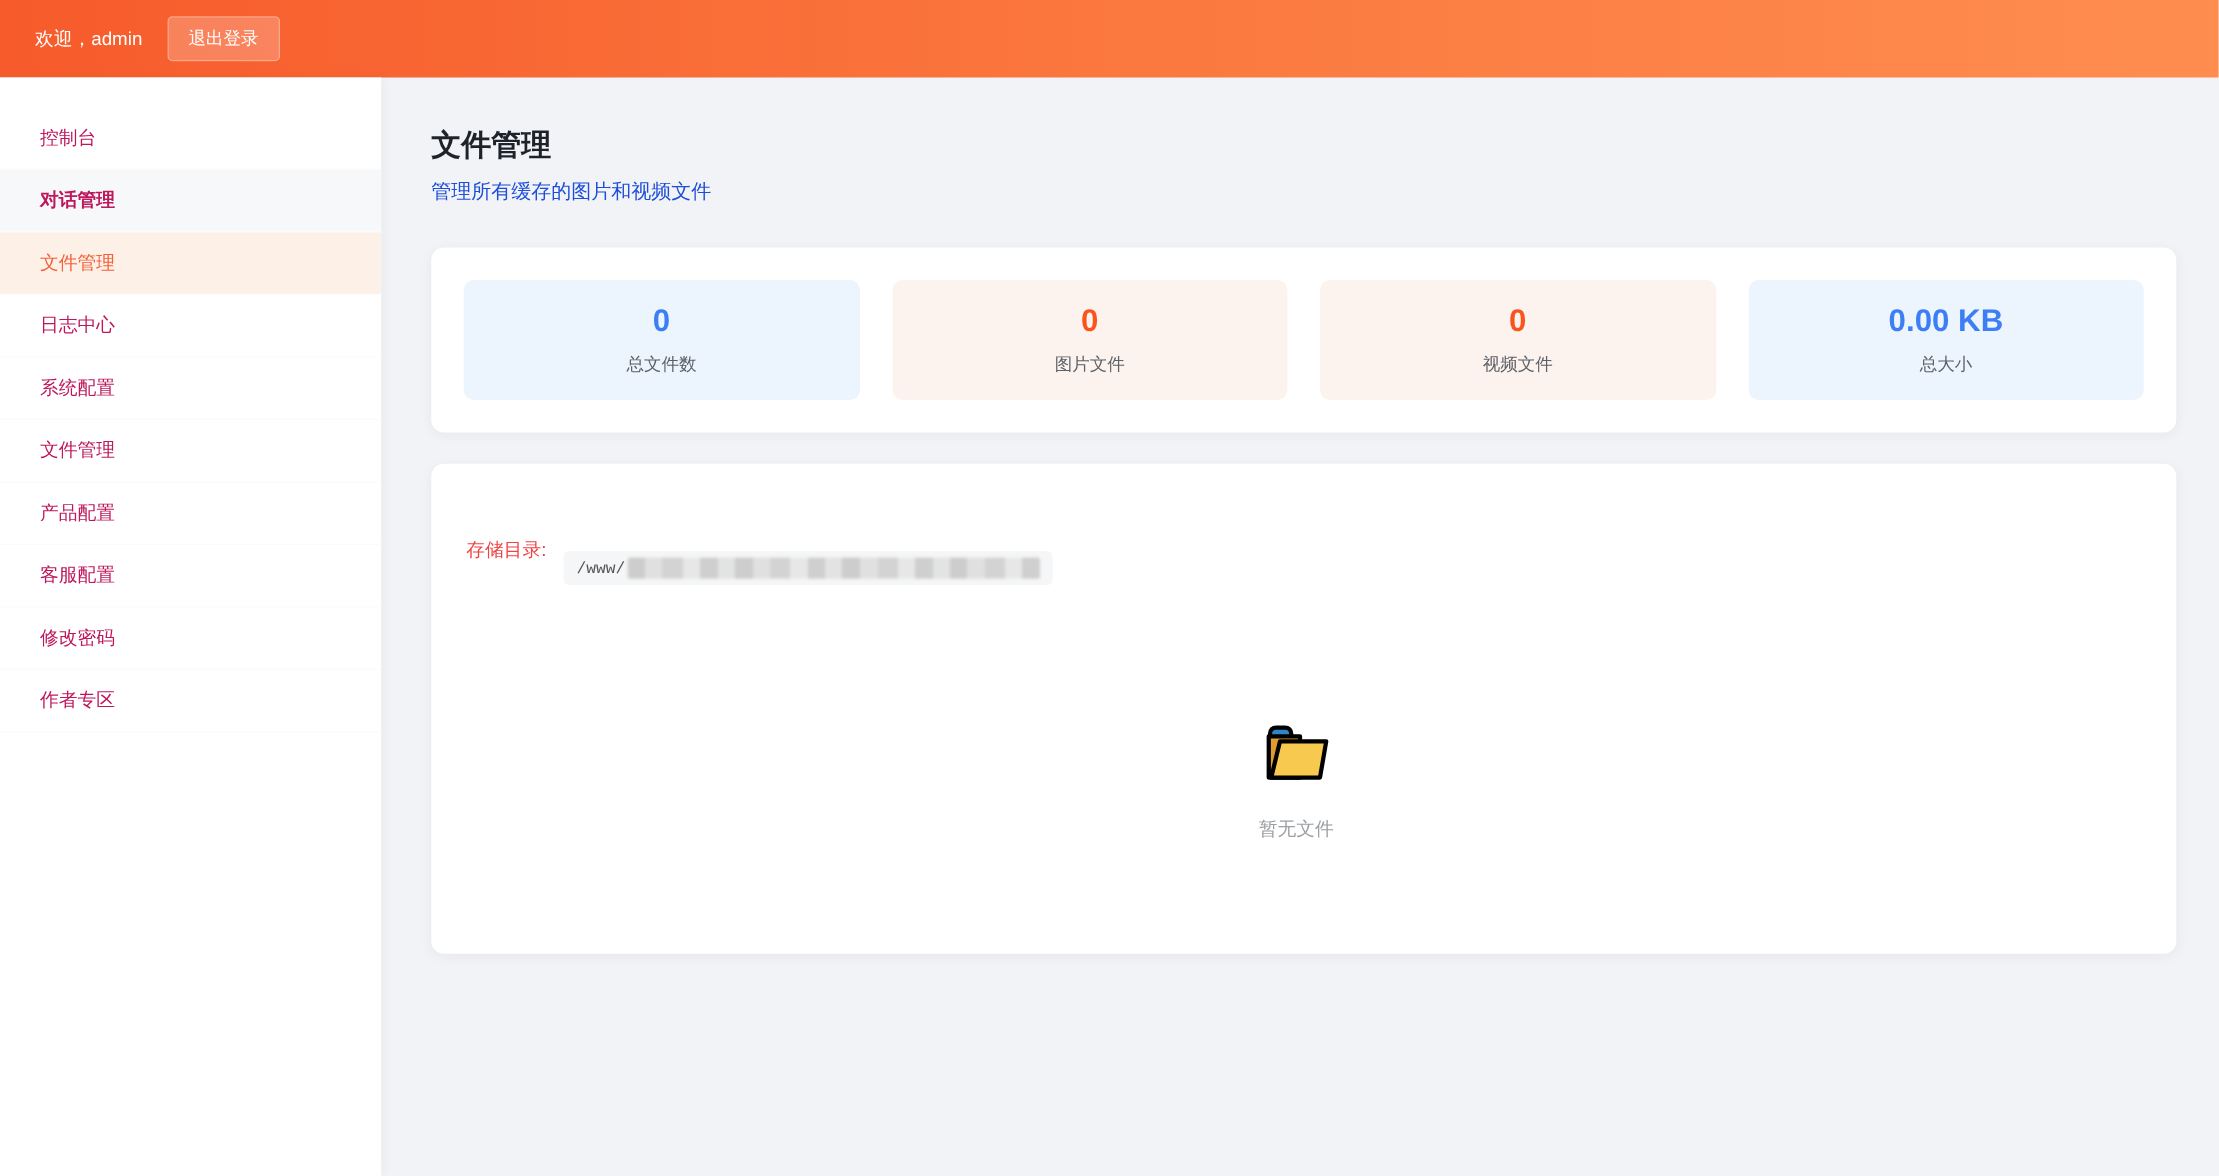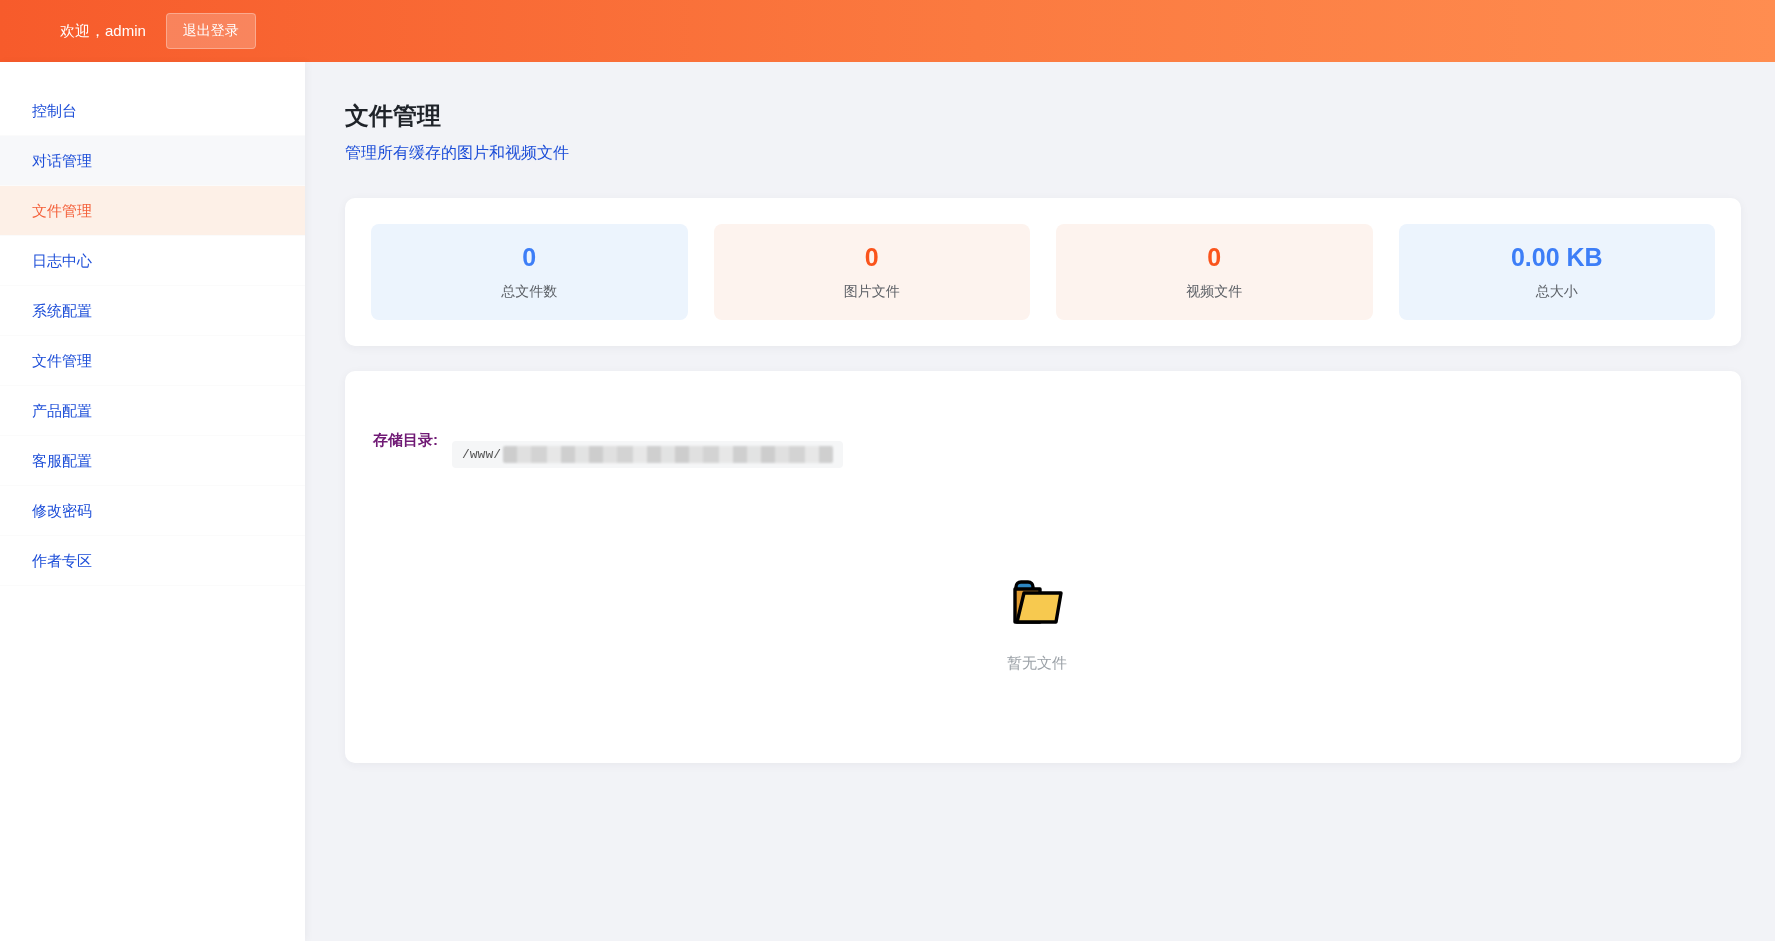--- a/index.html
+++ b/index.html
@@ -11,42 +11,42 @@
   }
   
   .header {
     height: 62px;
     background: linear-gradient(90deg, #f75b2b 0%, #fb7a40 55%, #ff8d50 100%);
     display: flex; align-items: center; justify-content: space-between;
     padding: 0 28px;
     color: #fff;
   }
   .header-title { font-size: 21px; font-weight: bold; letter-spacing: 0.5px; }
-  .header-right { display: flex; align-items: center; gap: 20px; margin-left: 32px; }
+  .header-right { display: flex; align-items: center; gap: 20px; }
   .welcome-text { font-size: 15px; }
   .logout-btn {
     background: rgba(255,255,255,0.22);
     border: 1px solid rgba(255,255,255,0.30);
     color: #fff; font-size: 14px;
     font-family: Liberation Sans, sans-serif;
     padding: 8px 16px; border-radius: 4px; cursor: pointer;
   }
   
   .layout { display: flex; height: 879px; }
   .sidebar {
     width: 305px; background: #fff; height: 100%;
     box-shadow: 2px 0 8px rgba(0,0,0,0.04);
     padding-top: 24px; flex-shrink: 0;
   }
   .nav-item {
     height: 50px; line-height: 50px;
-    padding-left: 32px; font-size: 15px; color: #1d4ed8;
+    padding-left: 32px; font-size: 15px; color: #be185d;
     cursor: pointer; border-bottom: 1px solid #fbfbfb;
   }
-  .nav-item.hovered { background: #f7f8fa; }
+  .nav-item.hovered { background: #f7f8fa; font-weight: bold; }
   .nav-item.active { background: #fdf0e7; color: #f4613b; }
   .main {
     flex: 1; padding: 38px 34px 0 40px; overflow: hidden;
   }
   .page-title { font-size: 24px; font-weight: bold; color: #1f2329; }
   .page-subtitle { font-size: 16px; color: #1d4ed8; margin-top: 11px; }
   
   .card {
     background: #fff; border-radius: 10px;
     box-shadow: 0 2px 10px rgba(30,40,60,0.05);
@@ -59,21 +59,21 @@
     display: flex; flex-direction: column; align-items: center; justify-content: center;
   }
   .stat.blue   { background: #ecf4fd; }
   .stat.orange { background: #fdf3ee; }
   .stat-value  { font-size: 25px; font-weight: bold; }
   .stat.blue   .stat-value { color: #3d7ef7; }
   .stat.orange .stat-value { color: #fa541c; }
   .stat-label  { font-size: 14px; color: #5c6066; margin-top: 11px; }
   .files-card { margin-top: 25px; padding: 30px 40px 0 28px; height: 392px; }
   .storage-row { display: flex; align-items: center; }
-  .storage-label { font-size: 15px; font-weight: bold; color: #701a75; margin-top: 12px; }
+  .storage-label { font-size: 15px; font-weight: normal; color: #ef4444; margin-top: 12px; }
   .storage-path {
     margin-left: 14px; background: #f5f6f7; border-radius: 4px;
     padding: 5px 10px; display: inline-flex; align-items: center;
     font-family: "Liberation Mono", "DejaVu Sans Mono", monospace;
     font-size: 13px; color: #555; margin-top: 40px;
   }
   .path-redacted {
     display: inline-block; width: 330px; height: 17px; margin-left: 2px;
     border-radius: 2px;
     background: repeating-linear-gradient(90deg,

